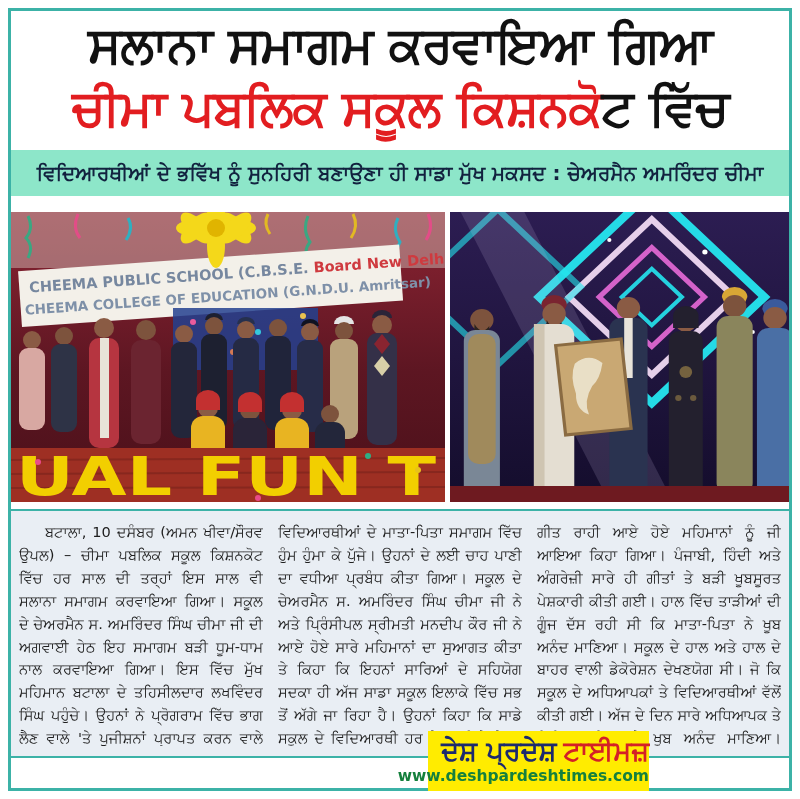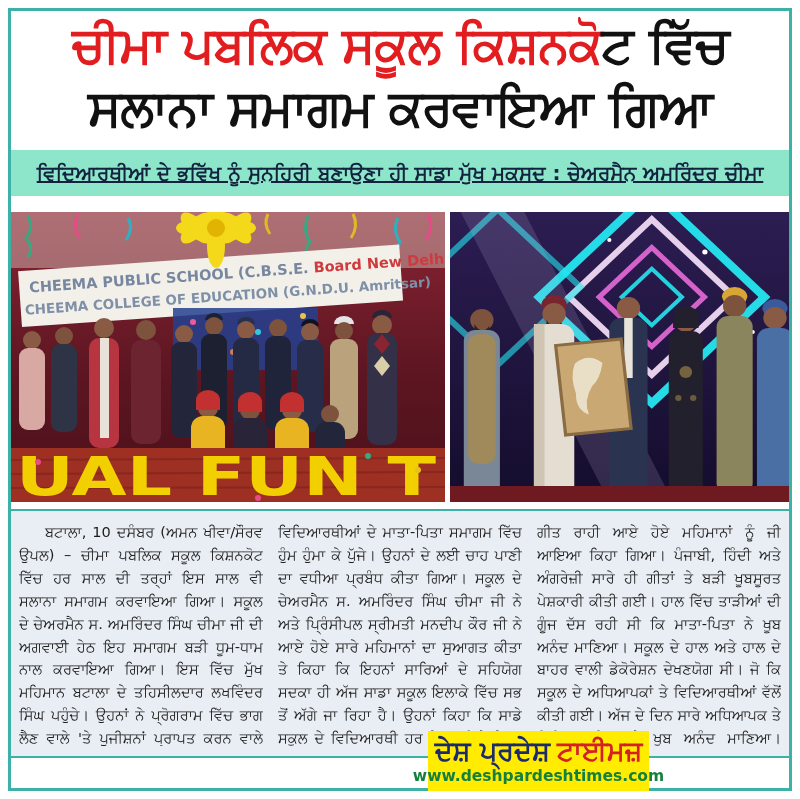--- a/index.html
+++ b/index.html
@@ -15,21 +15,21 @@
   
   .headline{margin-top:14px;text-align:center;font-weight:bold;color:#111111;}
   .headline .hl-line{font-size:50px;line-height:1.26;letter-spacing:-1px;white-space:nowrap;}
   .hl-red{color:var(--headline-red,#e21d20);}
   .hl-black{color:#111111;}
   
   .subheadline{
     margin:10px 8px 16px;background:var(--subhead-bg,#8de6c9);
     color:var(--subhead-text,#12223f);
     font-weight:bold;font-size:20px;line-height:1.2;
-    text-align:center;padding:11px 20px;text-decoration:underline;
+    text-align:center;padding:11px 20px;
   }
   
   .photos{display:flex;gap:5px;margin:8px 8px 0;height:290px;}
   .photo{overflow:hidden;background:#000;}
   .photo-left{width:437px;}
   .photo-right{flex:1;}
   .photo svg{display:block;width:100%;height:100%;}
   
   .article-box{
     margin:7px 8px 0;border:2px solid var(--frame-teal,#3cb2a7);
@@ -39,36 +39,36 @@
   }
   .article-col{
     flex:1;font-size:14.6px;line-height:1.57;text-align:justify;
     color:#1e1e1e;overflow:hidden;
   }
   .article-col.first{text-indent:26px;}
   
   .logo-box{
     position:absolute;left:428px;top:731px;width:221px;height:60px;
     background:var(--logo-bg,#ffec00);z-index:6;
-    display:flex;flex-direction:column;align-items:center;justify-content:center;
+    display:flex;flex-direction:column;align-items:flex-end;justify-content:center;
   }
   .logo-name{font-weight:bold;font-size:27px;line-height:1;white-space:nowrap;}
   .logo-name .ln1{color:var(--logo-navy,#1c2a6e);}
   .logo-name .ln2{color:var(--logo-red,#d42027);margin-left:7px;}
   .logo-site{font-weight:bold;font-size:15.5px;color:#15803d;margin-top:3px;white-space:nowrap;}
 </style>
 </head>
 <body>
 
 <div class="page">
   <div class="frame"></div>
 
   <div class="headline">
+    <div class="hl-line hl-black">ਸਲਾਨਾ ਸਮਾਗਮ ਕਰਵਾਇਆ ਗਿਆ</div>
     <div class="hl-line"><span class="hl-red">ਚੀਮਾ ਪਬਲਿਕ ਸਕੂਲ ਕਿਸ਼ਨਕੋ</span><span class="hl-black">ਟ ਵਿੱਚ</span></div>
-    <div class="hl-line hl-black">ਸਲਾਨਾ ਸਮਾਗਮ ਕਰਵਾਇਆ ਗਿਆ</div>
   </div>
 
   <div class="subheadline">ਵਿਦਿਆਰਥੀਆਂ ਦੇ ਭਵਿੱਖ ਨੂੰ ਸੁਨਹਿਰੀ ਬਣਾਉਣਾ ਹੀ ਸਾਡਾ ਮੁੱਖ ਮਕਸਦ : ਚੇਅਰਮੈਨ ਅਮਰਿੰਦਰ ਚੀਮਾ</div>
 
   <div class="photos">
 
     <div class="photo photo-left">
       <svg viewBox="0 0 437 290" preserveAspectRatio="none">
         <defs>
           <linearGradient id="lpbg" x1="0" y1="0" x2="0" y2="1">

